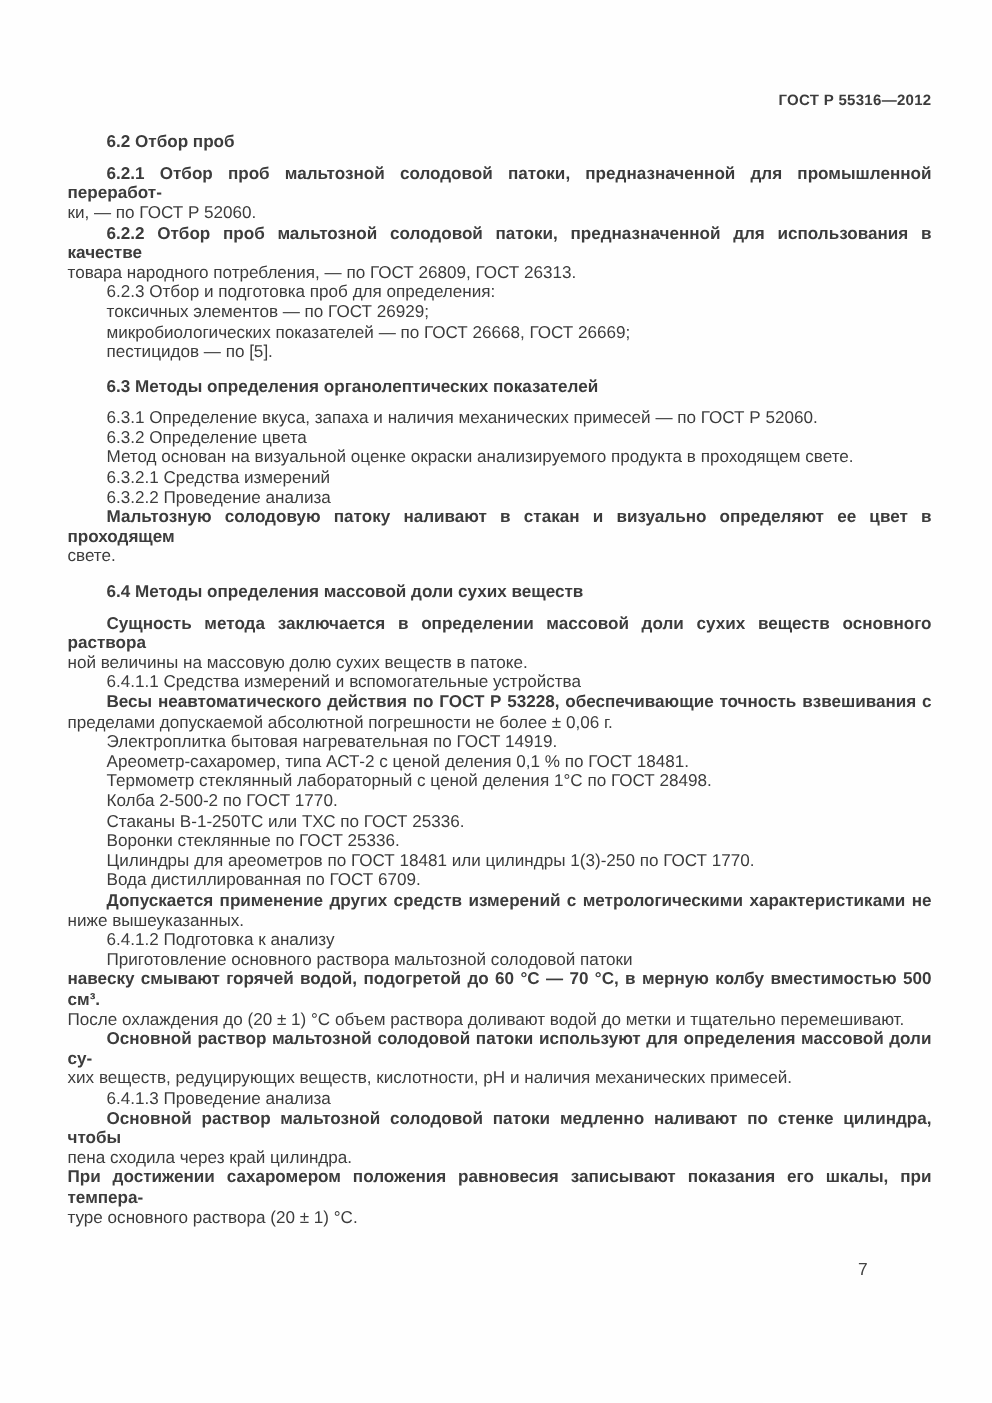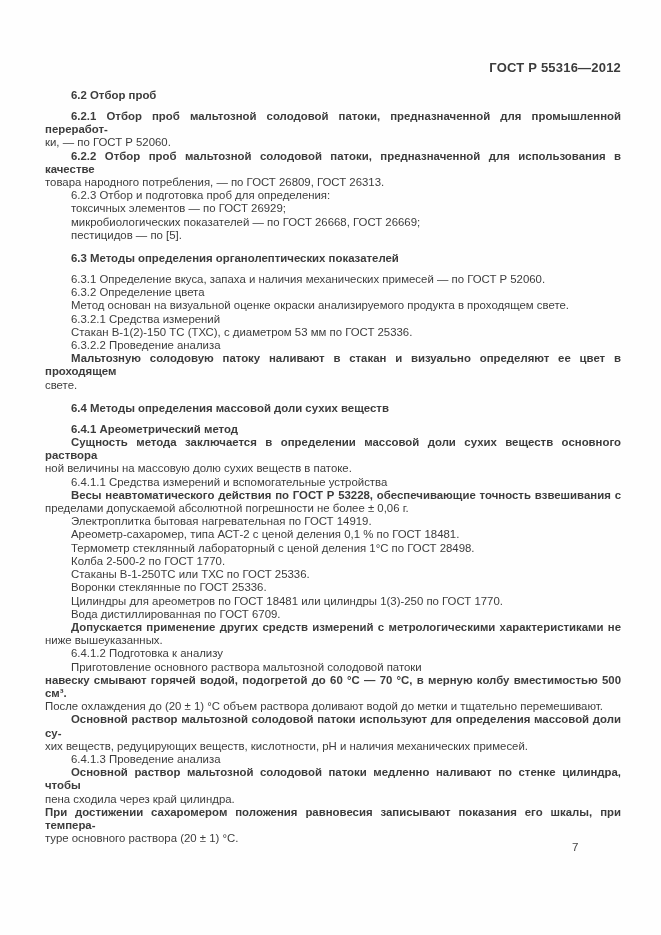--- a/index.html
+++ b/index.html
@@ -14,21 +14,21 @@
     background: #fefefe;
     color: #3c3c3c;
     font-family: "Liberation Sans", sans-serif;
     font-size: 11.4px;
     overflow: hidden;
   }
   .header {
     padding: 61px 40px 0 45px;
     text-align: right;
     font-weight: bold;
-    font-size: 13px;
+    font-size: 10px;
     line-height: 14px;
     letter-spacing: 0.2px;
   }
   .doc-body {
     width: 576px;
     margin: 0 40px 0 45px;
   }
   .block { margin: 0; }
   .block.h2 {
     font-weight: bold;
@@ -104,34 +104,28 @@
       <div class="block h3flow">
         <div class="line first">6.3.2 Определение цвета</div>
       </div>
       <div class="block p">
         <div class="line first">Метод основан на визуальной оценке окраски анализируемого продукта в проходящем свете.</div>
       </div>
       <div class="block p">
         <div class="line first">6.3.2.1 Средства измерений</div>
       </div>
       <div class="block p">
-        <div class="line first">Стакан В-1(2)-150 ТС (ТХС), с диаметром 53 мм по ГОСТ 25336.</div>
-      </div>
-      <div class="block p">
         <div class="line first">6.3.2.2 Проведение анализа</div>
       </div>
       <div class="block p">
         <div class="line first just">Мальтозную солодовую патоку наливают в стакан и визуально определяют ее цвет в проходящем</div>
         <div class="line">свете.</div>
       </div>
       <div class="block h2">
         <div class="line first">6.4 Методы определения массовой доли сухих веществ</div>
-      </div>
-      <div class="block h3">
-        <div class="line first">6.4.1 Ареометрический метод</div>
       </div>
       <div class="block p">
         <div class="line first just">Сущность метода заключается в определении массовой доли сухих веществ основного раствора</div>
         <div class="line">ной величины на массовую долю сухих веществ в патоке.</div>
       </div>
       <div class="block p">
         <div class="line first">6.4.1.1 Средства измерений и вспомогательные устройства</div>
       </div>
       <div class="block p">
         <div class="line first just">Весы неавтоматического действия по ГОСТ Р 53228, обеспечивающие точность взвешивания с</div>

